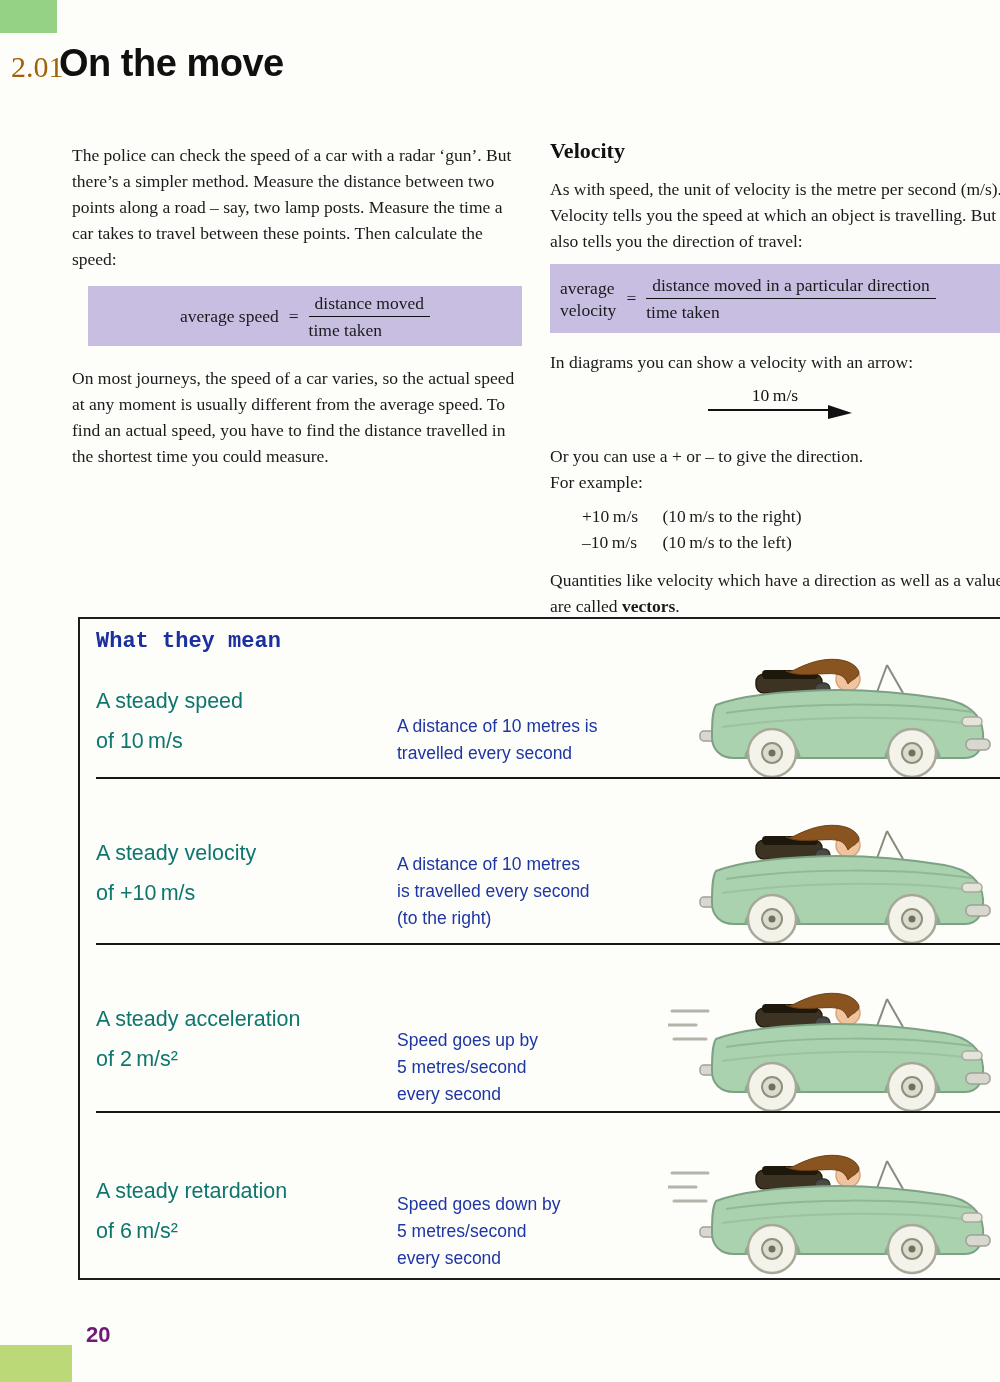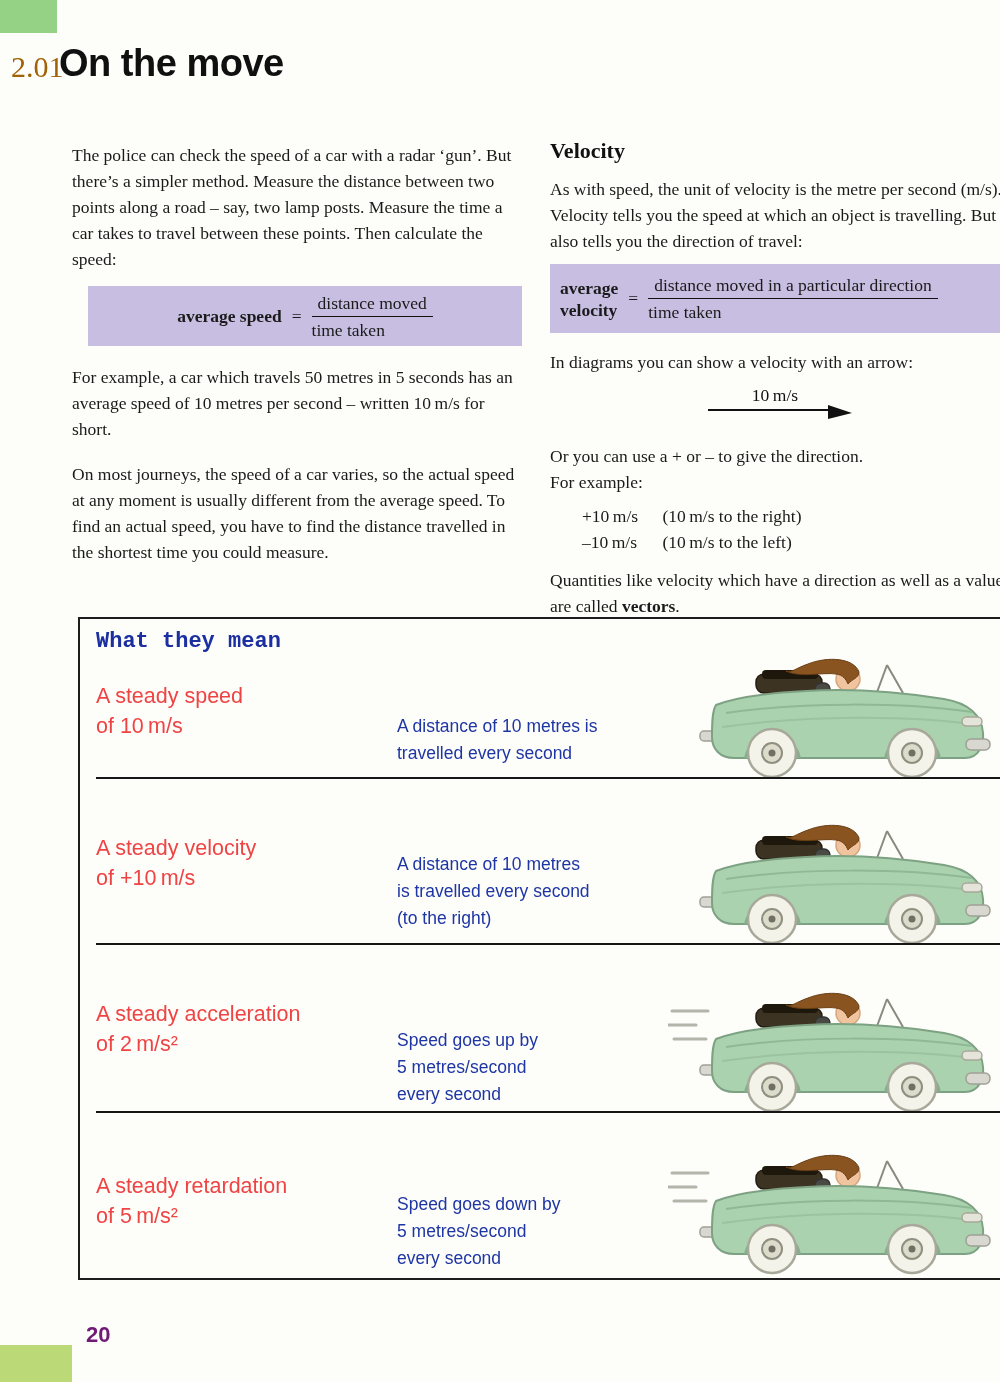--- a/index.html
+++ b/index.html
@@ -31,21 +31,21 @@
   .formula-box{
     background:#c8bee2;
     display:flex;align-items:center;justify-content:center;
     gap:10px;
     font-size:17.5px;
     padding:10px 8px;
     margin:12px 0 18px 16px;
   }
   .formula-box.left-box{height:40px;}
   .formula-box.right-box{justify-content:flex-start;padding-left:10px;margin:10px 0 16px 0;}
-  .flhs{white-space:nowrap;font-weight:bold;}
+  .flhs{white-space:nowrap;}
   .flhs.stack{display:inline-flex;flex-direction:column;line-height:22px;}
   .frac{display:inline-flex;flex-direction:column;text-align:left;line-height:22px;}
   .frac .num{border-bottom:1.7px solid #111;padding:0 6px 2px 6px;white-space:nowrap;}
   .frac .den{padding-top:2px;}
 
   
   .arrow-diagram{margin:4px 0 10px 150px;width:170px;height:44px;}
   .arrow-diagram text{font-family:"Liberation Serif",serif;font-size:17.5px;fill:#111;}
 
   .example-line{font-size:17.5px;line-height:26px;margin-left:32px;}
@@ -58,22 +58,22 @@
     border:2px solid #1d1d1d;
     background:#fdfdfa;
   }
   .mean-title{
     position:absolute;left:16px;top:10px;
     font-family:Liberation Mono, monospace;font-weight:bold;font-size:22px;
     color:#1b2fa0;
   }
   .row-label{
     position:absolute;left:16px;
-    font-family:"Liberation Sans",sans-serif;font-size:21.5px;line-height:30px;
-    color:#ef4444;
+    font-family:"Liberation Sans",sans-serif;font-size:21.5px;line-height:40px;
+    color:#0f766e;
   }
   .row-desc{
     position:absolute;left:317px;
     font-family:"Liberation Sans",sans-serif;font-size:17.5px;line-height:27px;
     color:#1e35a4;
   }
   .row-divider{
     position:absolute;left:16px;right:-2px;height:0;
     border-top:2px solid #161616;
   }
@@ -140,21 +140,20 @@
 
     <div class="formula-box left-box">
       <span class="flhs">average speed</span>
       <span>=</span>
       <span class="frac">
         <span class="num">distance moved</span>
         <span class="den">time taken</span>
       </span>
     </div>
 
-    <p class="body">For example, a car which travels 50 metres in 5 seconds has an average speed of 10 metres per second – written 10 m/s for short.</p>
     <p class="body" style="margin-top:19px">On most journeys, the speed of a car varies, so the actual speed at any moment is usually different from the average speed. To find an actual speed, you have to find the distance travelled in the shortest time you could measure.</p>
   </div>
 
   <div class="col-right">
     <h3 class="serif-head">Velocity</h3>
     <p class="body" style="margin-bottom:8px">As with speed, the unit of velocity is the metre per second (m/s). Velocity tells you the speed at which an object is travelling. But it also tells you the direction of travel:</p>
 
     <div class="formula-box right-box">
       <span class="flhs stack">
         <span>average</span>
@@ -223,21 +222,21 @@
 every second</div>
     <div class="car-wrap" style="top:356px">
       <svg viewBox="0 0 330 140" width="330" height="140">
           <use href="#speed-lines" x="0" y="2"></use>
           <use href="#car-symbol" x="28"></use>
         </svg>
     </div>
     <div class="row-divider" style="top:492px"></div>
 
     <div class="row-label preline" style="top:552px">A steady retardation
-of 5 m/s²</div>
+of 6 m/s²</div>
     <div class="row-desc preline" style="top:572px">Speed goes down by
 5 metres/second
 every second</div>
     <div class="car-wrap" style="top:518px">
       <svg viewBox="0 0 330 140" width="330" height="140">
           <use href="#speed-lines" x="0" y="2"></use>
           <use href="#car-symbol" x="28"></use>
         </svg>
     </div>
   </div>

